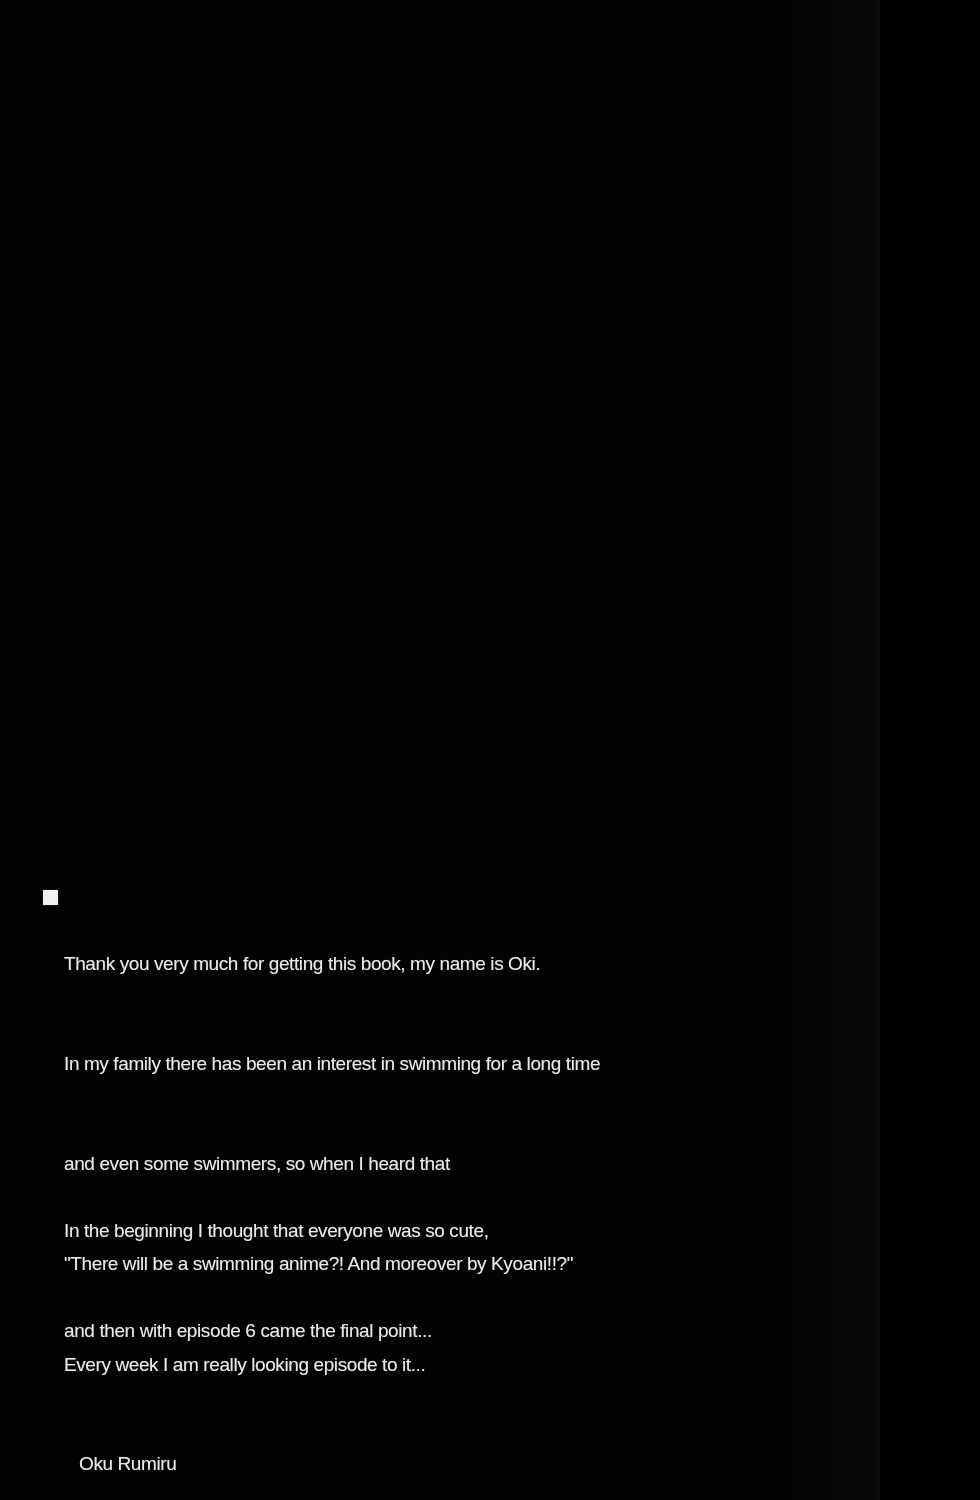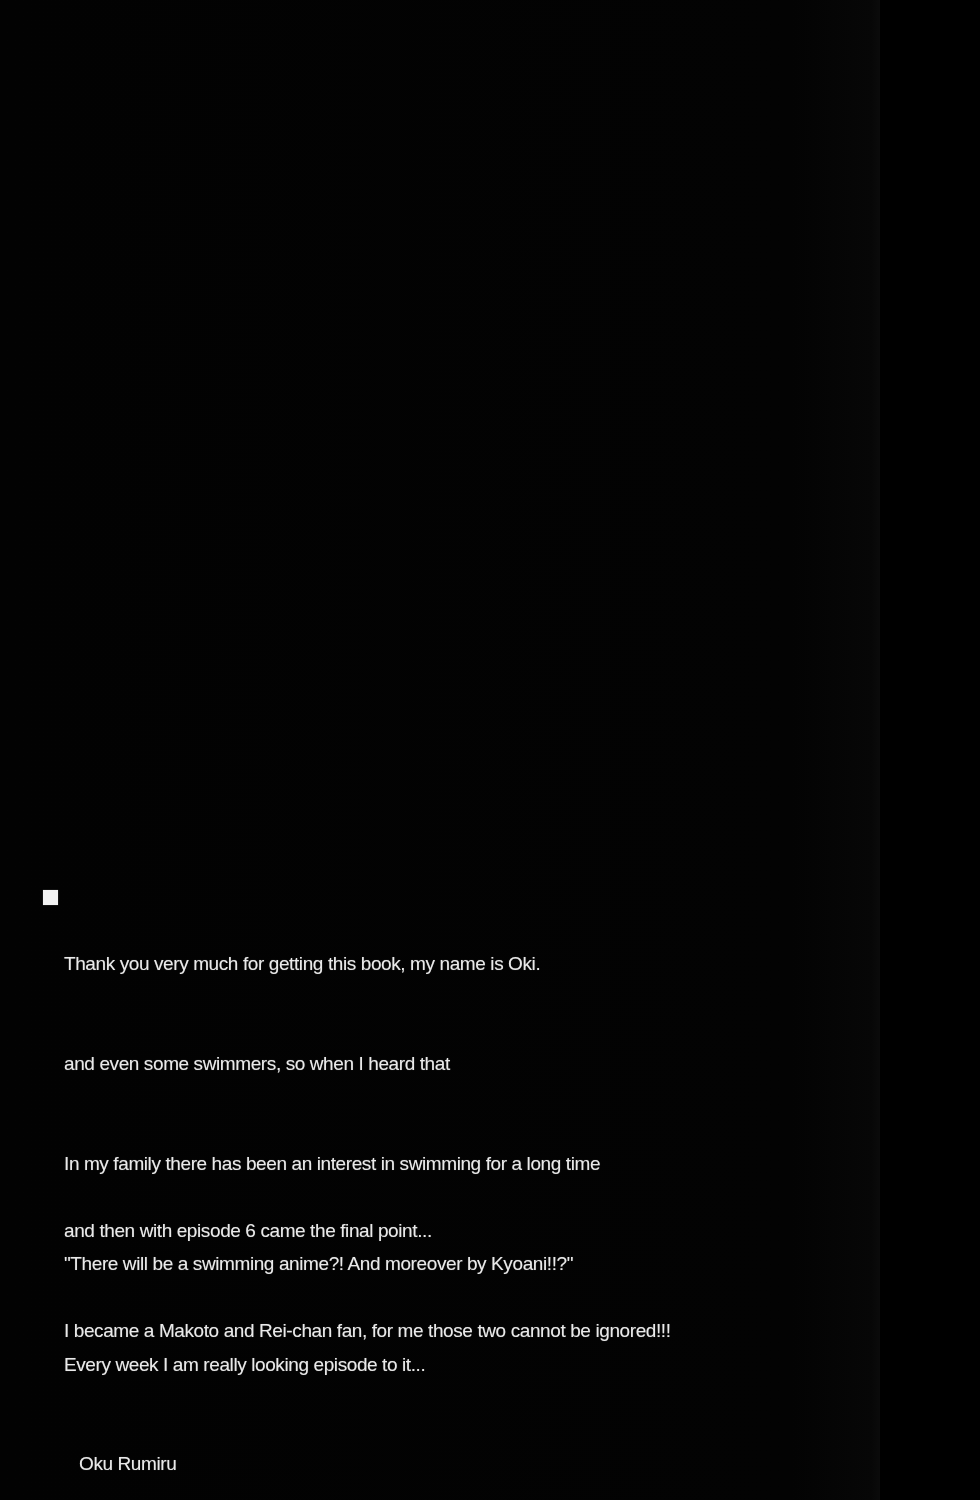--- a/index.html
+++ b/index.html
@@ -52,29 +52,29 @@
 </style>
 </head>
 <body>
 
 <div id="page">
 
   <span id="bullet"></span>
 
   <div id="paragraph-1" class="afterword-text">
     <div class="line">Thank you very much for getting this book, my name is Oki.</div>
+    <div class="line">In my family there has been an interest in swimming for a long time</div>
     <div class="line">and even some swimmers, so when I heard that</div>
-    <div class="line">In my family there has been an interest in swimming for a long time</div>
     <div class="line">"There will be a swimming anime?! And moreover by Kyoani!!?"</div>
     <div class="line">Every week I am really looking episode to it...</div>
   </div>
 
   <div id="paragraph-2" class="afterword-text">
+    <div class="line">In the beginning I thought that everyone was so cute,</div>
     <div class="line">and then with episode 6 came the final point...</div>
-    <div class="line">I became a Makoto and Rei-chan fan, for me those two cannot be ignored!!!</div>
     
     
     
   </div>
 
   <div id="signature">Oku Rumiru</div>
 
 </div>
 
 </body></html>

